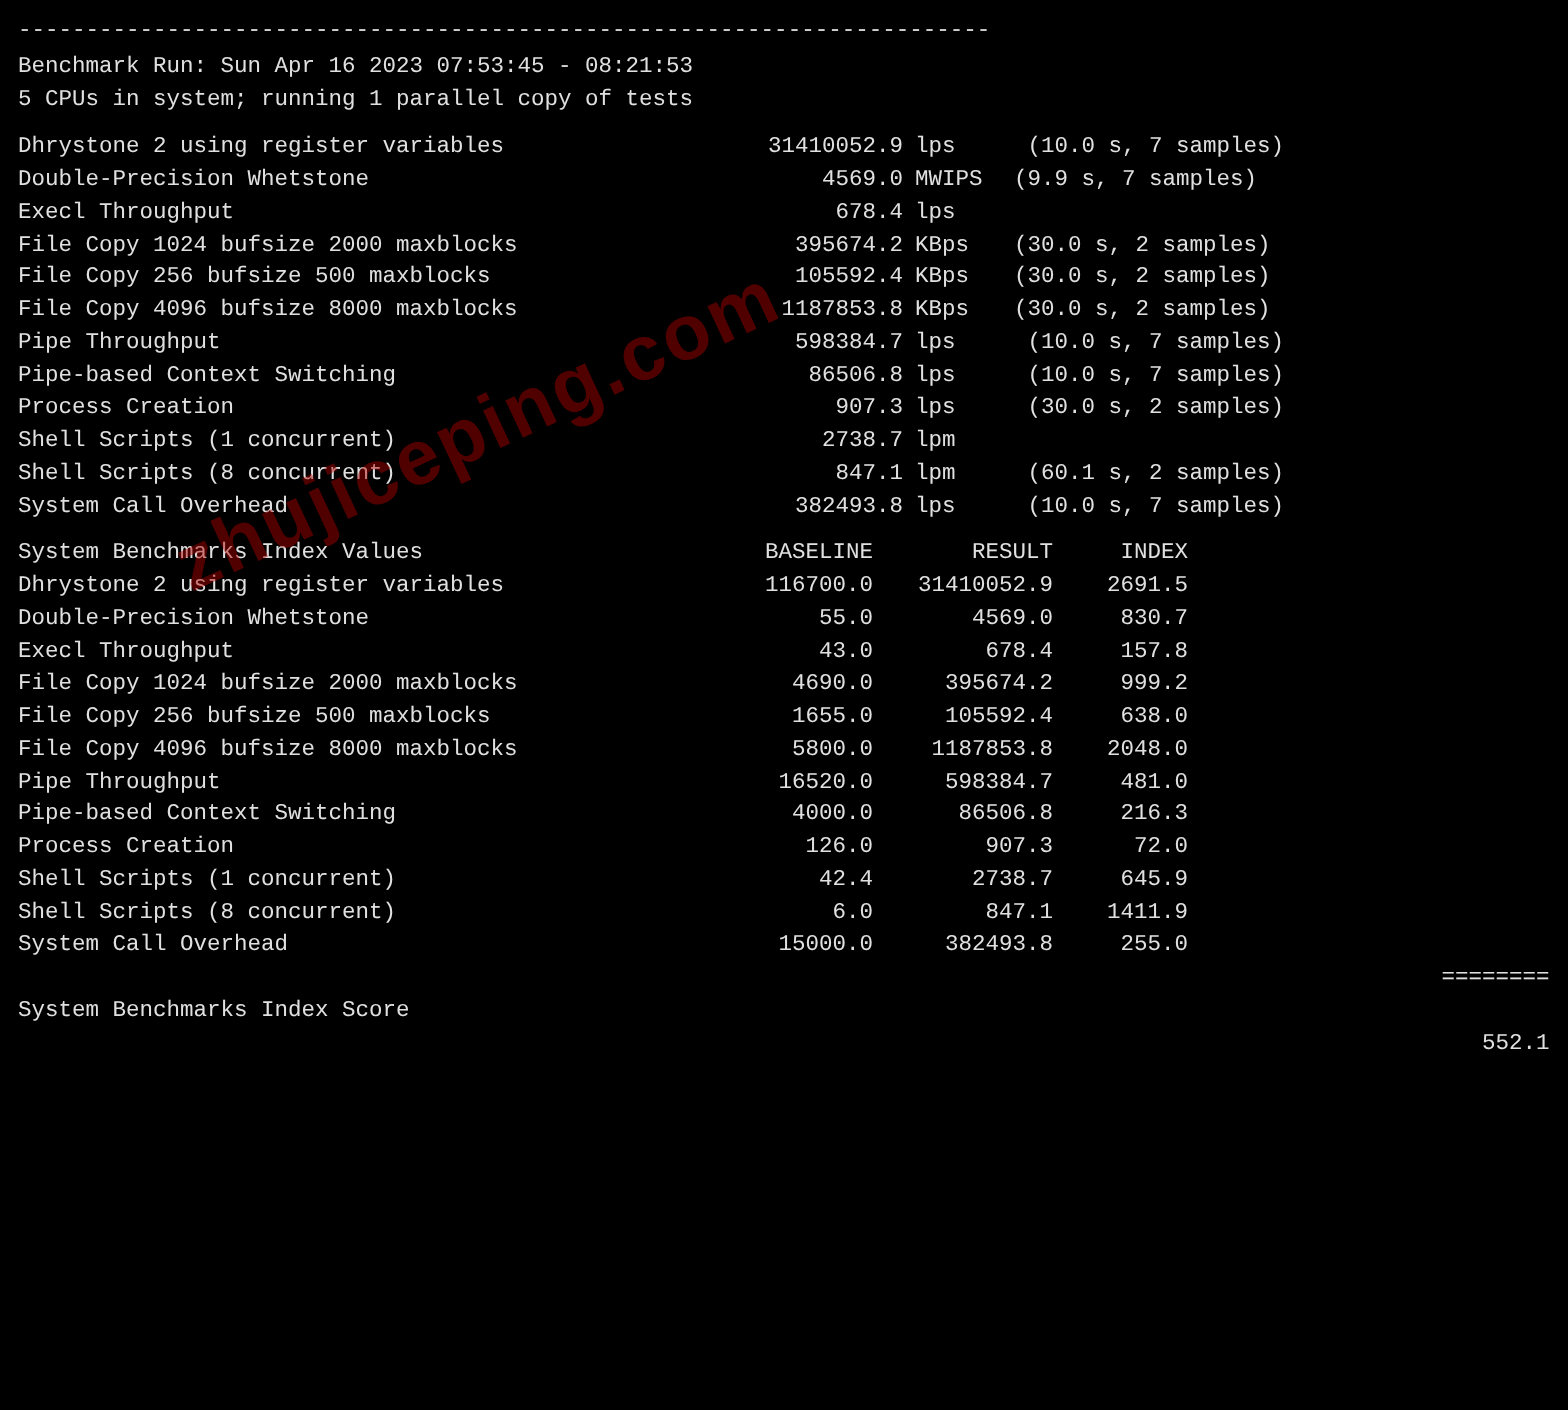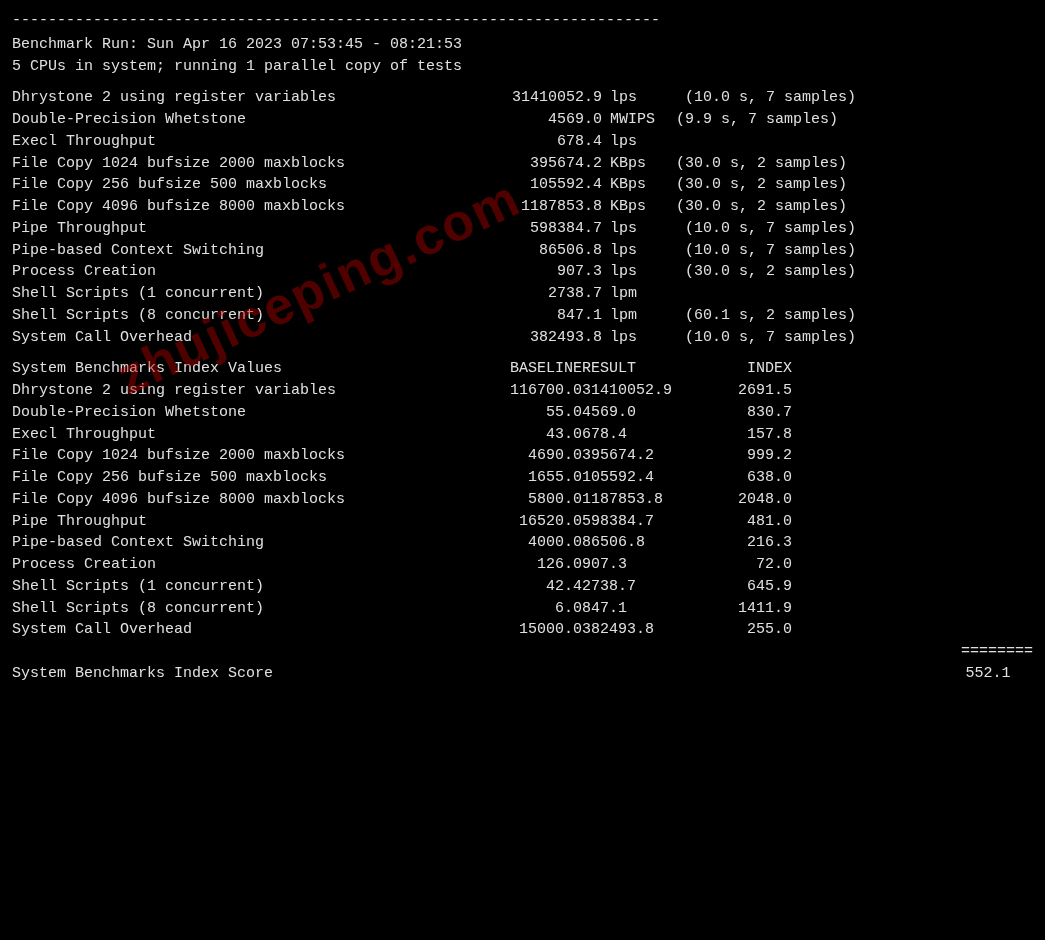--- a/index.html
+++ b/index.html
@@ -47,41 +47,43 @@
     }
     .index-label-col {
       flex: 0 0 460px;
     }
     .index-baseline-col {
       flex: 0 0 110px;
       text-align: right;
     }
     .index-result-col {
       flex: 0 0 120px;
+      text-align: right;
     }
     .index-index-col {
       flex: 0 0 90px;
       text-align: right;
     }
 
     .equals-row {
       text-align: right;
       padding-right: 0;
       color: #e0e0e0;
     }
 
     .score-row {
       display: flex;
+      flex-direction: column;
     }
     .score-label {
       flex: 1;
     }
     .score-value {
       flex: 0 0 90px;
-      text-align: center;
+      text-align: right;
     }
 
     
     .watermark {
       position: absolute;
       top: 250px;
       left: 100px;
       font-family: Arial, sans-serif;
       font-size: 52px;
       font-weight: bold;

